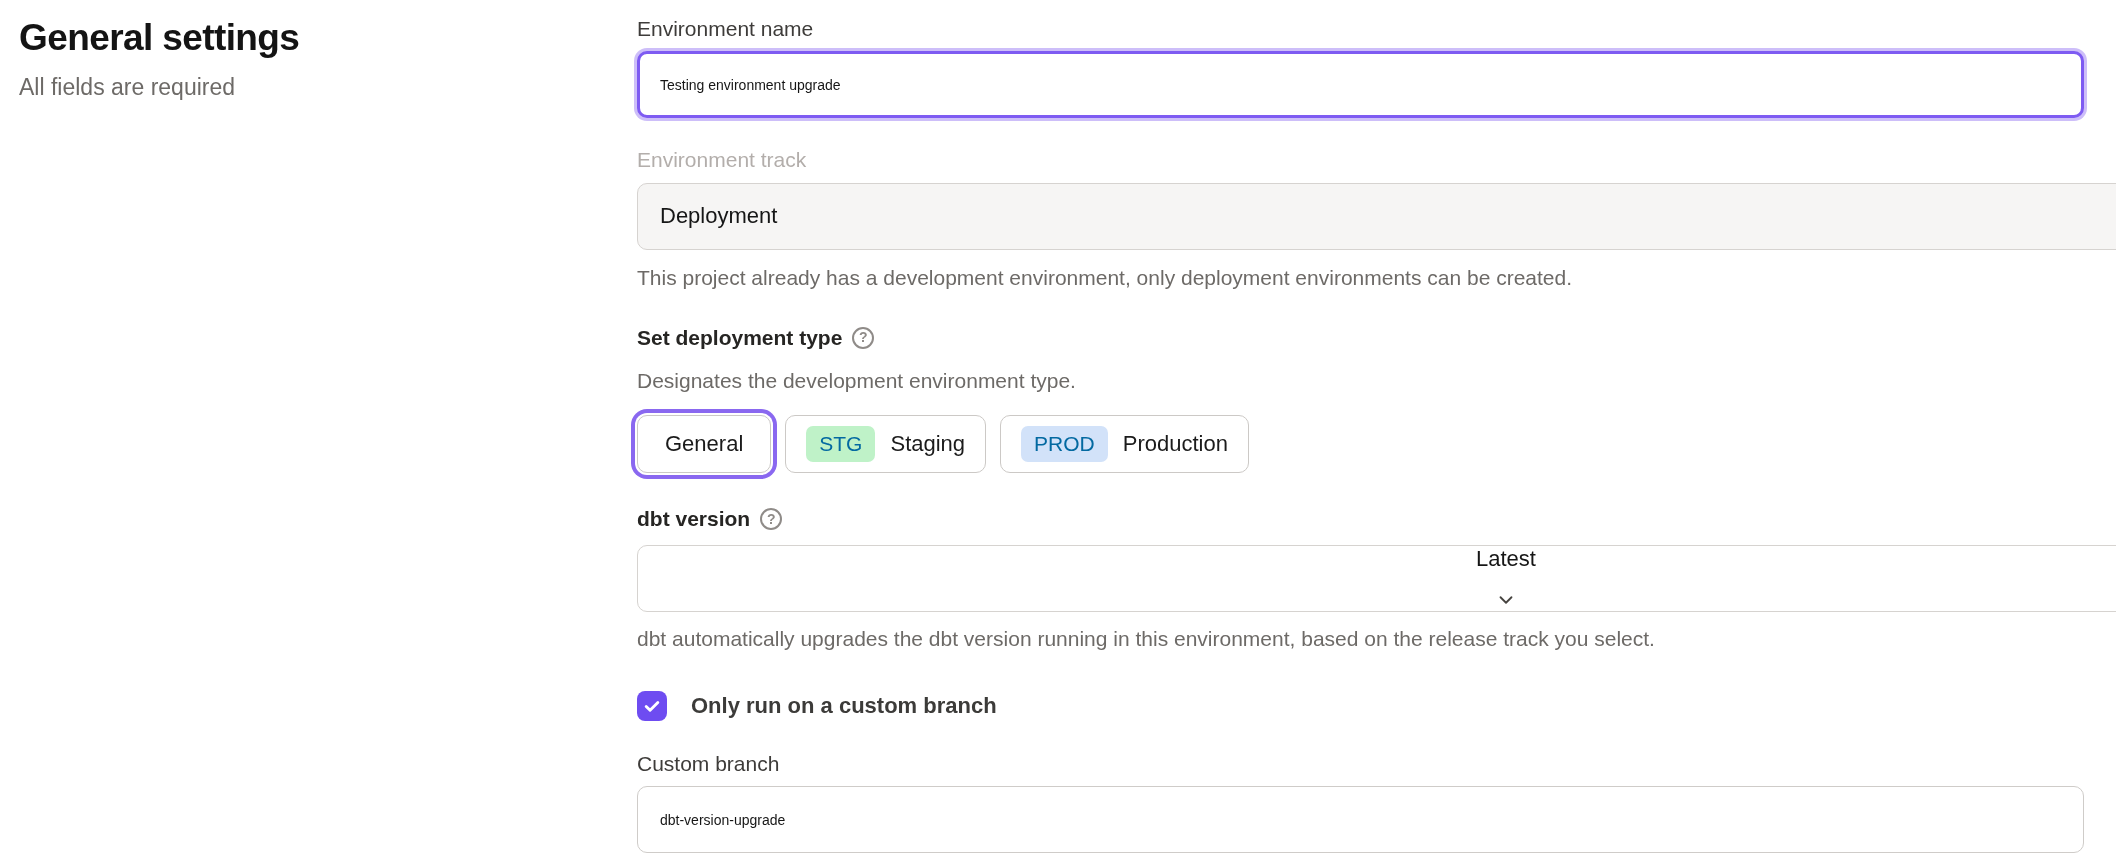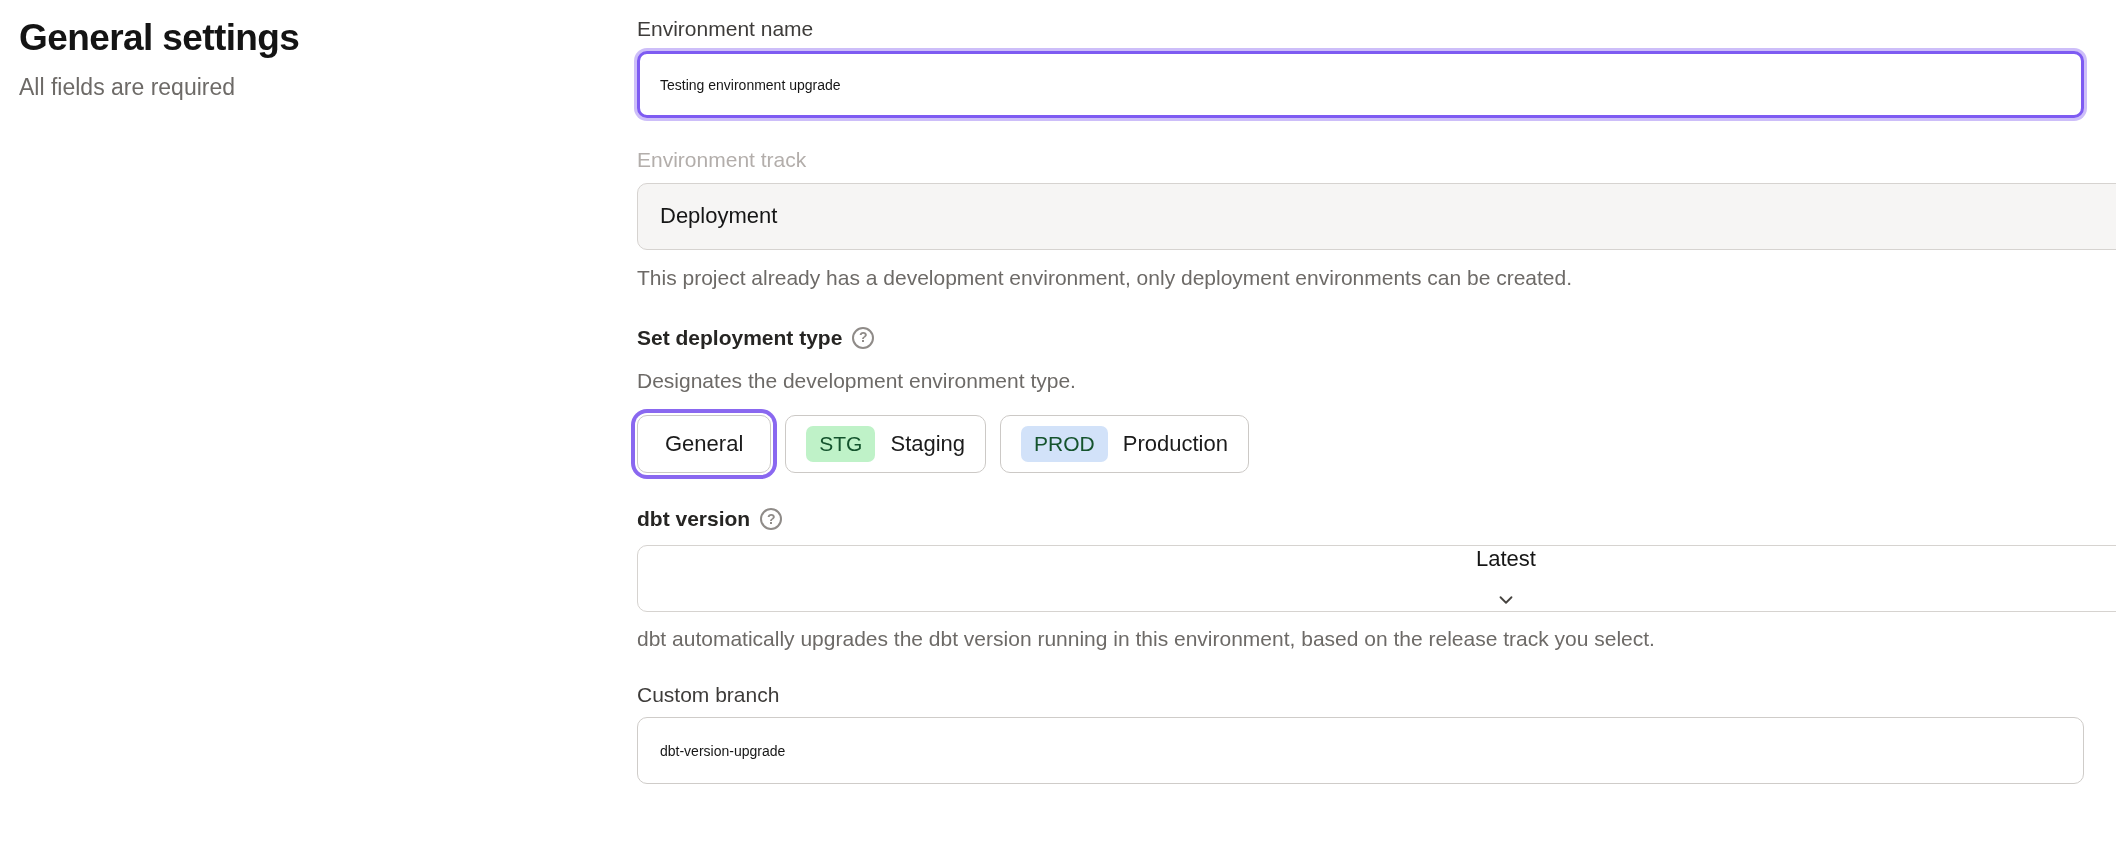--- a/index.html
+++ b/index.html
@@ -69,21 +69,21 @@
     padding: 0 20px; font-size: 22px; font-weight: 500; color: #1b1b1b;
     font-family: "Liberation Sans", sans-serif; cursor: pointer;
   }
   .deploy-btn.general { padding: 0 27px; }
   .deploy-btn.selected {
     box-shadow: 0 0 0 2px #ffffff, 0 0 0 6px #8a68f0;
   }
   .env-badge {
     display: inline-flex; align-items: center; justify-content: center;
     padding: 6px 13px; border-radius: 7px; font-size: 21px; font-weight: 500;
-    color: #14532d;
+    color: #0369a1;
   }
   .env-badge.stg  { background: #bff2c8; }
   .env-badge.prod { background: #d2e2f9; }
 
   
   .checkbox-row { display: flex; align-items: center; gap: 24px; }
   .checkbox {
     width: 30px; height: 30px; border-radius: 8px; background: #6e4cf1;
     display: inline-flex; align-items: center; justify-content: center;
     cursor: pointer; flex: 0 0 auto;
@@ -159,18 +159,26 @@
     <div class="select-box mt-select-version">
       <span class="select-value">Latest</span>
       <span class="chevron">
         <svg width="22" height="22" viewBox="0 0 24 24">
             <path d="M6 9l6 6 6-6" stroke="#46433f" stroke-width="2" fill="none" stroke-linecap="round" stroke-linejoin="round"></path>
           </svg>
       </span>
     </div>
     <p class="helper-text mt-helper-version">dbt automatically upgrades the dbt version running in this environment, based on the release track you select.</p>
 
+    <div class="checkbox-row mt-checkbox">
+      <span class="checkbox">
+        <svg width="20" height="20" viewBox="0 0 24 24">
+            <path d="M5 12.5l4.7 4.7L19 7.8" stroke="#ffffff" stroke-width="3.4" fill="none" stroke-linecap="round" stroke-linejoin="round"></path>
+          </svg>
+      </span>
+      <span class="checkbox-label">Only run on a custom branch</span>
+    </div>
 
     <label class="field-label mt-label-branch">Custom branch</label>
     <input class="text-input mt-input-branch" type="text" value="dbt-version-upgrade" style="">
 
   </div>
 </div>
 
 </body></html>

